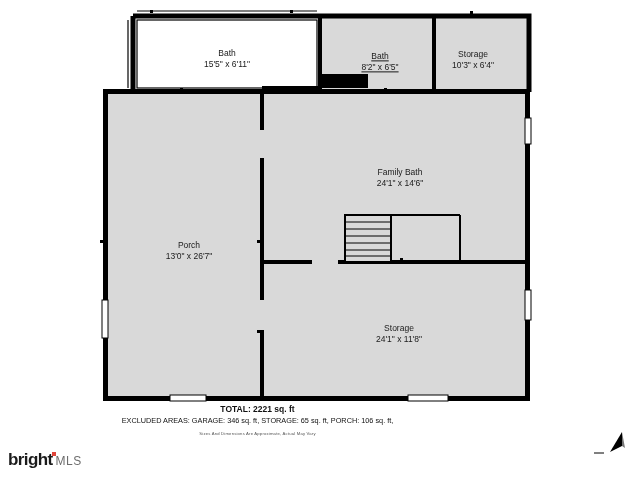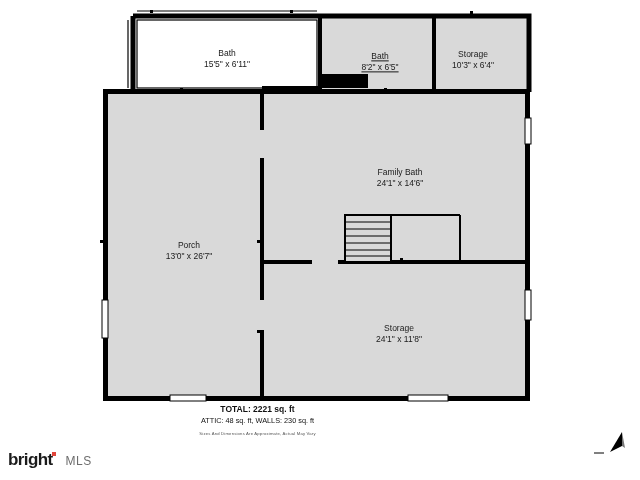--- a/index.html
+++ b/index.html
@@ -64,21 +64,21 @@
     margin-top: 4px;
     color: #555555;
     letter-spacing: 0.2px;
   }
   .brand {
     position: absolute;
     left: 8px;
     bottom: 10px;
     display: flex;
     align-items: flex-end;
-    gap: 13px;
+    gap: 3px;
   }
   .brand-main {
     font-size: 17px;
     font-weight: bold;
     letter-spacing: -0.6px;
     color: #1b1b1b;
     position: relative;
   }
   .brand-dot {
     position: absolute;
@@ -210,21 +210,21 @@
     <span class="room-dims">13'0" x 26'7"</span>
   </div>
   <div class="room-label" style="left:399px; top:334px;">
     <span class="room-name">Storage</span>
     <span class="room-dims">24'1" x 11'8"</span>
   </div>
 </div>
 
 <div class="summary">
   <span class="total">TOTAL: 2221 sq. ft</span>
-  <span class="line">ATTIC: 48 sq. ft, WALLS: 230 sq. ft</span>
+  <span class="line">EXCLUDED AREAS: GARAGE: 346 sq. ft, STORAGE: 65 sq. ft, PORCH: 106 sq. ft,</span>
   <span class="disclaimer">Sizes And Dimensions Are Approximate, Actual May Vary</span>
 </div>
 
 <div class="brand">
   <span class="brand-main">bright<span class="brand-dot"></span></span>
   <span class="brand-sub">MLS</span>
 </div>
 
 <svg class="compass" viewBox="0 0 34 26" xmlns="http://www.w3.org/2000/svg">
   <polygon points="30,2 18,22 30,16" fill="#000000"></polygon>

